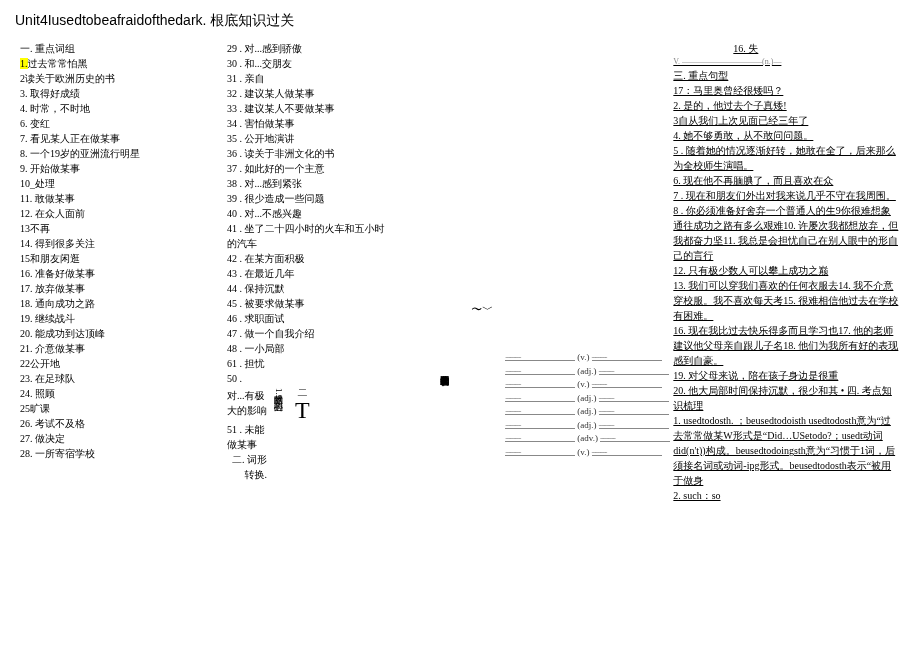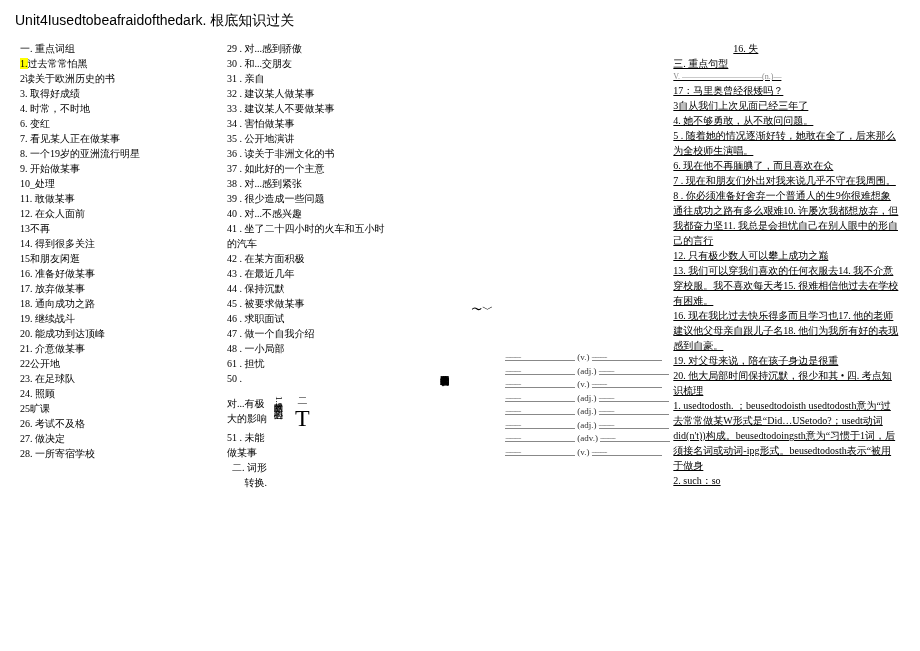--- a/index.html
+++ b/index.html
@@ -119,21 +119,21 @@
         <div class="item">42 . 在某方面积极</div>
         <div class="item">43 . 在最近几年</div>
         <div class="item">44 . 保持沉默</div>
         <div class="item">45 . 被要求做某事</div>
         <div class="item">46 . 求职面试</div>
         <div class="item">47 . 做一个自我介绍</div>
         <div class="item">48 . 一小局部</div>
         <div class="item">61 . 担忧</div>
         <div class="item">50 .</div>
       </div>
-    <div class="wedge" style="display:flex;gap:4px;margin-top:10px;">
+    <div class="wedge" style="display:flex;gap:4px;margin-top:2px;">
       <div style="width:40px;">对...有极大的影响</div>
       <div style="width:20px;">
         <span class="vert">幽默的1.担心的9.</span>
       </div>
       <div style="font-size:24px;font-family:serif;line-height:1;" class="sym">
         <div style="font-size:10px;text-align:center;">二</div>
         <div>T</div>
       </div>
     </div>
     <div class="item" style="width:40px;">51 . 未能做某事</div>
@@ -190,24 +190,25 @@
         <div class="blank-row">
           <span class="dash">---------</span>
           <span class="tag">(v.)</span>
           <span class="dash">---------</span>
         </div>
       </div>
   </div>
 
   <div class="col col5">
     <div class="item" style="text-indent:60px;">16. 失</div>
+    <div class="item tiny">V. ——————————(n.)—</div>
     <div class="item">三. 重点句型</div>
-    <div class="item tiny">V. ——————————(n.)—</div>
     <div id="col5-list">
         <div class="item">17：马里奥曾经很矮吗？</div>
+        <div class="item">2. 是的，他过去个子真矮!</div>
         <div class="item">3自从我们上次见面已经三年了</div>
         <div class="item">4. 她不够勇敢，从不敢问问题。</div>
         <div class="item">5 . 随着她的情况逐渐好转，她敢在全了，后来那么为全校师生演唱。</div>
         <div class="item">6. 现在他不再腼腆了，而且喜欢在众</div>
         <div class="item">7 . 现在和朋友们外出对我来说几乎不守在我周围。</div>
         <div class="item">8 . 你必须准备好舍弃一个普通人的生9你很难想象通往成功之路有多么艰难10. 许屡次我都想放弃，但我都奋力坚11. 我总是会担忧自己在别人眼中的形自己的言行</div>
         <div class="item">12. 只有极少数人可以攀上成功之巅</div>
         <div class="item">13. 我们可以穿我们喜欢的任何衣服去14. 我不介意穿校服。我不喜欢每天考15. 很难相信他过去在学校有困难。</div>
         <div class="item">16. 现在我比过去快乐得多而且学习也17. 他的老师建议他父母亲自跟儿子名18. 他们为我所有好的表现感到自豪。</div>
         <div class="item">19. 对父母来说，陪在孩子身边是很重</div>

